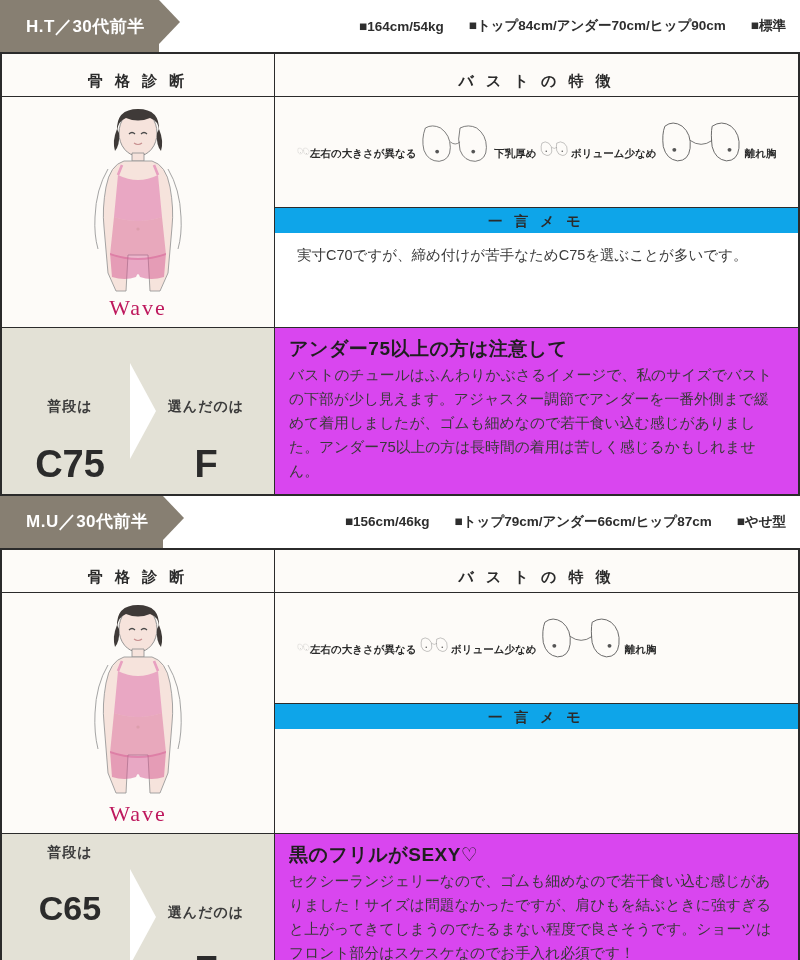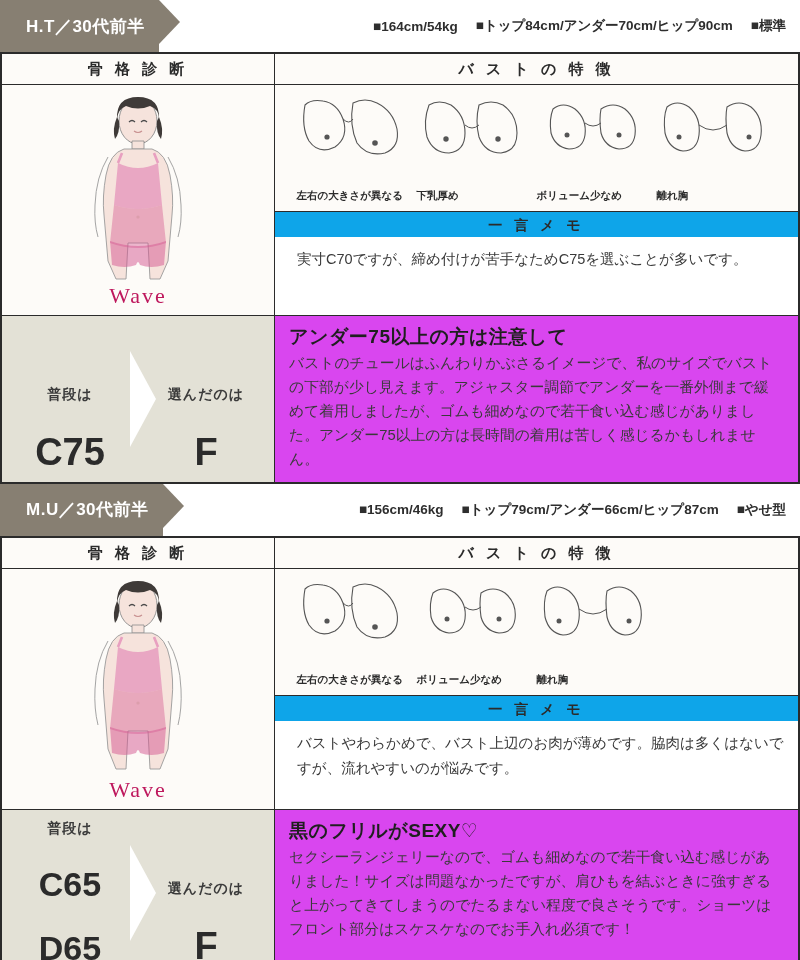--- a/index.html
+++ b/index.html
@@ -48,21 +48,21 @@
   .rev-specs {
     flex: 1;
     display: flex;
     align-items: center;
     justify-content: flex-end;
     font-size: 13.5px;
     font-weight: bold;
     color: #2e2e2e;
     padding-right: 14px;
     padding-left: 32px;
-    gap: 8px;
+    gap: 15px;
   }
   .spec-item { white-space: nowrap; }
   .spec-item + .spec-item { margin-left: 10px; }
 
   
   .rev-top {
     display: flex;
     border-top: 2px solid #2b2b2b;
     border-bottom: 1px solid #2b2b2b;
     border-left: 2px solid #2b2b2b;
@@ -80,20 +80,21 @@
 
   .sec-title {
     text-align: center;
     font-size: 15px;
     font-weight: bold;
     letter-spacing: 4px;
     color: #2b2b2b;
     padding: 6px 0 5px;
     border-bottom: 1px solid #2b2b2b;
     background: #fdfbf8;
+    margin-top: 12px;
   }
 
   .body-figure-wrap {
     flex: 1;
     display: flex;
     flex-direction: column;
     align-items: center;
     justify-content: flex-start;
     padding-top: 8px;
     position: relative;
@@ -108,21 +109,21 @@
 
   
   .bust-shapes {
     display: flex;
     justify-content: center;
     align-items: flex-end;
     gap: 0;
     padding: 10px 6px 0;
     background: #fdfbf8;
   }
-  .bust-item { display: flex; flex-direction: column; align-items: flex-start; width: 120px; }
+  .bust-item { display: flex; flex-direction: row; align-items: center; width: 120px; }
   .bust-caption {
     font-size: 10.5px;
     font-weight: bold;
     color: #2b2b2b;
     margin-top: 2px;
     white-space: nowrap;
   }
 
   .memo-title {
     text-align: center;
@@ -390,21 +391,20 @@
               <path d="M70 12 Q82 4 94 12 Q106 22 104 40 Q102 56 88 56 Q74 54 70 38 Q68 22 70 12 Z" fill="none" stroke="#555" stroke-width="1.1"></path>
               <circle cx="22" cy="42" r="2.5" fill="#555"></circle>
               <circle cx="92" cy="42" r="2.5" fill="#555"></circle>
               <path d="M42 30 Q56 40 70 30" fill="none" stroke="#555" stroke-width="1"></path>
             </svg>
             <div class="bust-caption">離れ胸</div>
           </div>
           <div class="bust-item"></div>
         </div>
         <div class="memo-title">一 言 メ モ</div>
-        <div class="memo-text">バストやわらかめで、バスト上辺のお肉が薄めです。脇肉は多くはないですが、流れやすいのが悩みです。</div>
       </div>
     </div>
 
     <div class="rev-bottom">
       <div class="size-panel">
         <div class="size-cell">
           <div class="size-label">普段は</div>
           <div class="size-value small">C65</div>
           <div class="size-value small">D65</div>
         </div>

